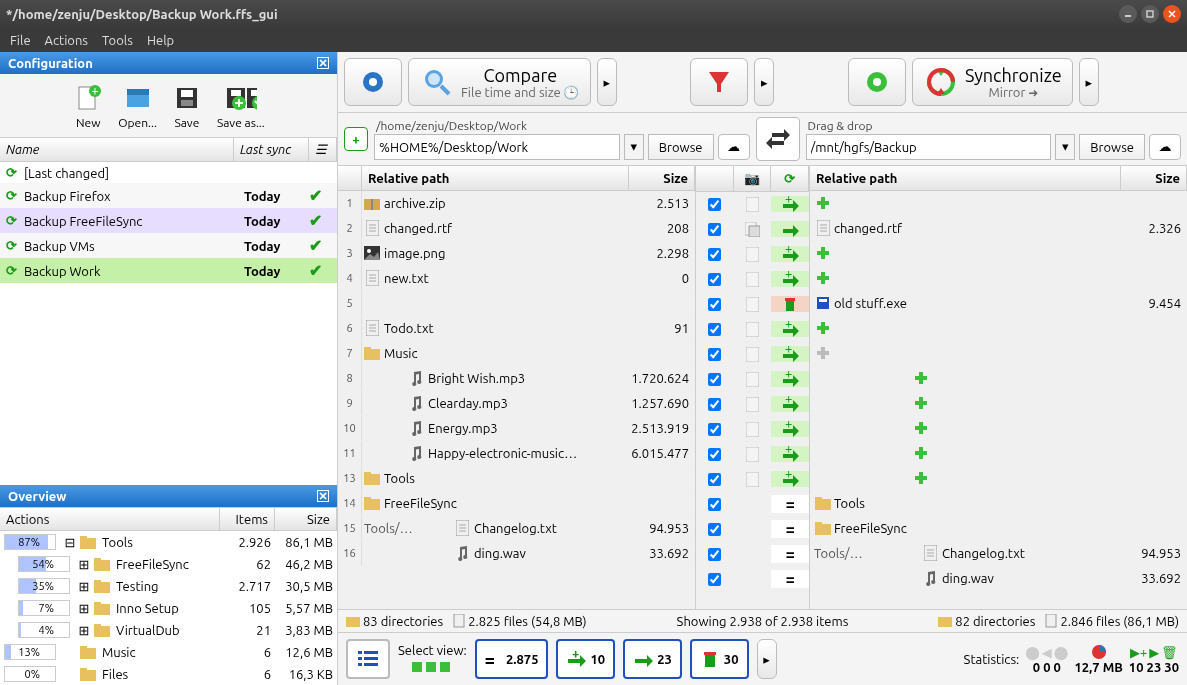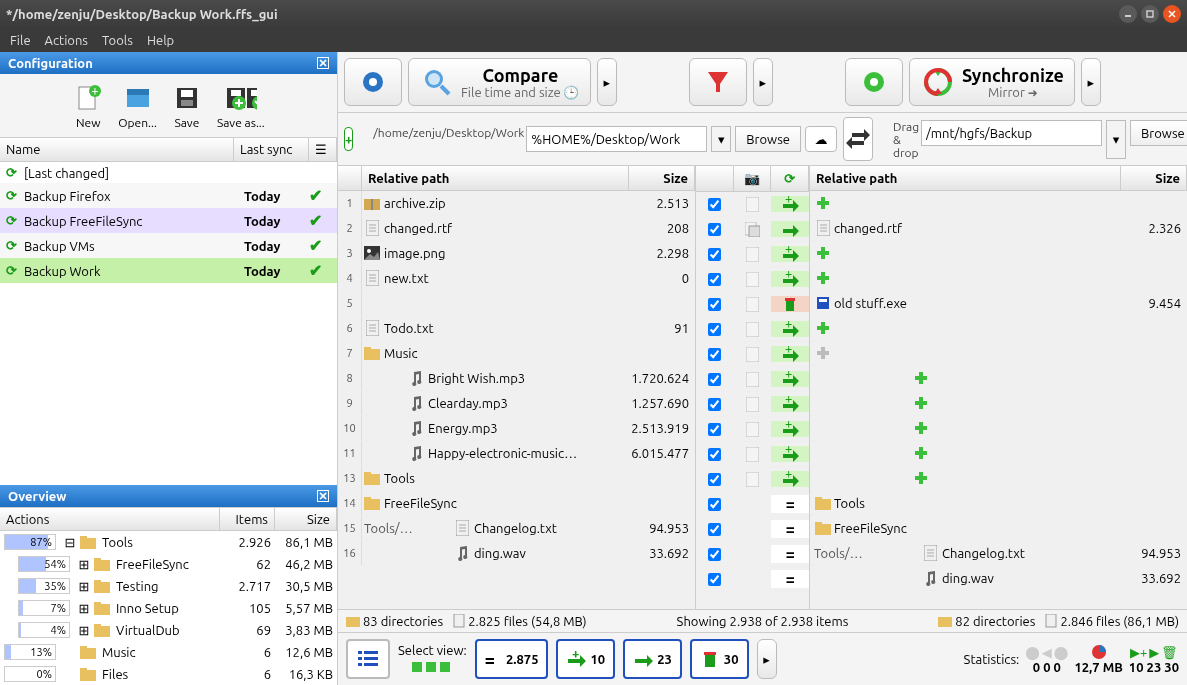--- a/index.html
+++ b/index.html
@@ -12,59 +12,59 @@
 .menubar{height:24px;background:#3a3a3a;color:#ddd;display:flex;align-items:center;gap:14px;padding:0 10px;}
 .menubar span{cursor:pointer;}
 .content{flex:1;display:flex;overflow:hidden;}
 .left{width:338px;display:flex;flex-direction:column;border-right:1px solid #ccc;background:#fff;}
 .panel-head{background:linear-gradient(#4a9ae6,#1e6fc4);color:#fff;font-weight:bold;padding:4px 8px;display:flex;align-items:center;}
 .panel-head .closebox{margin-left:auto;font-size:11px;border:1px solid #fff;width:12px;height:12px;display:flex;align-items:center;justify-content:center;cursor:pointer;}
 .toolbar{display:flex;gap:6px;padding:6px 10px;background:#f4f4f4;justify-content:center}
 .tbbtn{display:flex;flex-direction:column;align-items:center;gap:2px;cursor:pointer;padding:2px 4px;}
 .tbbtn .icon{width:32px;height:32px;display:flex;align-items:center;justify-content:center;}
 .tbbtn .lbl{font-size:12px;}
-.list-head{display:flex;background:linear-gradient(#fff,#e4e4e4);border-top:1px solid #ccc;border-bottom:1px solid #ccc;}
+.list-head{display:flex;background:linear-gradient(#fff,#e4e4e4);border-top:1px solid #ccc;border-bottom:1px solid #ccc;font-style:italic;}
 .list-head div{padding:4px 6px;border-right:1px solid #ccc;}
 .cfg-name{flex:1;}
 .cfg-sync{width:75px;}
 .cfg-ico{width:28px;}
 .cfg-rows{overflow-y:auto;}
 .cfg-row{display:flex;align-items:center;padding:3px 6px;cursor:pointer;}
 .cfg-row:nth-child(even){background:#f7f7f7;}
 .cfg-row.sel{background:#c4f0a8;}
 .cfg-row .ref{width:18px;color:#1a9c1a;font-weight:bold;}
 .cfg-row .nm{flex:1;}
 .cfg-row .sy{width:65px;font-weight:bold;}
 .cfg-row .ok{width:22px;color:#1a9c1a;font-weight:bold;font-size:16px;}
 .cfg-row.hot{background:#e6ddff;}
 .ov-head{display:flex;background:linear-gradient(#fff,#e4e4e4);border-top:1px solid #ccc;border-bottom:1px solid #ccc;}
 .ov-head div{padding:4px 6px;border-right:1px solid #ccc;}
 .ov-folder{flex:1;}
 .ov-items{width:55px;text-align:right;}
 .ov-size{width:62px;text-align:right;}
 .ov-rows{overflow-y:auto;}
 .ov-row{display:flex;align-items:center;padding:3px 4px;}
-.ov-row .pct{width:52px;font-size:11px;text-align:right;padding-right:3px;background:linear-gradient(to right,#b0c4ff var(--p),#fff var(--p));border:1px solid #ccc;margin-right:4px;height:16px;line-height:14px;}
+.ov-row .pct{width:52px;font-size:11px;text-align:right;padding-right:15px;background:linear-gradient(to right,#b0c4ff var(--p),#fff var(--p));border:1px solid #ccc;margin-right:4px;height:16px;line-height:14px;}
 .ov-row .ind{width:20px;text-align:center;}
 .ov-row .foldericon{width:18px;margin-right:4px;}
 .ov-row .nm{flex:1;}
 .ov-row .it{width:55px;text-align:right;}
 .ov-row .sz{width:62px;text-align:right;}
 
 .right{flex:1;display:flex;flex-direction:column;overflow:hidden;}
 .topbar{display:flex;align-items:center;gap:6px;padding:6px;background:#f4f4f4;border-bottom:1px solid #ccc;}
 .bigbtn{display:flex;align-items:center;gap:6px;border:1px solid #bbb;border-radius:6px;background:linear-gradient(#fff,#e8e8e8);padding:4px 10px;height:48px;cursor:pointer;}
 .bigbtn .bigicon{width:36px;height:36px;display:flex;align-items:center;justify-content:center;}
 .bigbtn .biglbl{text-align:center;}
-.bigbtn .biglbl .t1{font-weight:bold;font-size:18px;}
+.bigbtn .biglbl .t1{font-weight:normal;font-size:18px;}
 .bigbtn .biglbl .t2{font-size:12px;color:#666;}
 .smallbtn{border:1px solid #bbb;border-radius:6px;background:linear-gradient(#fff,#e8e8e8);padding:4px;height:48px;min-width:20px;display:flex;align-items:center;justify-content:center;cursor:pointer;}
 .pathbar{display:flex;align-items:center;gap:6px;padding:4px 6px;background:#f4f4f4;}
 .pathbar .addbtn{width:24px;height:24px;border:1px solid #1a9c1a;border-radius:4px;color:#1a9c1a;font-weight:bold;display:flex;align-items:center;justify-content:center;cursor:pointer;background:#fff;}
-.pathblk{flex:1;display:flex;flex-direction:row;gap:2px;margin-left:12px;}
+.pathblk{flex:1;display:flex;flex-direction:column;gap:2px;}
 .pathblk .sub{color:#444;font-size:12px;padding-left:2px;}
 .pathblk .combo{display:flex;gap:4px;}
 .pathblk select,.pathblk input{flex:1;height:26px;border:1px solid #bbb;background:#fff;padding:0 4px;}
 .browsebtn{height:26px;border:1px solid #bbb;background:linear-gradient(#fff,#eee);padding:0 10px;cursor:pointer;border-radius:0;}
 .cloudbtn{width:32px;height:26px;border:1px solid #bbb;background:#fff;border-radius:4px;display:flex;align-items:center;justify-content:center;}
 .swapbtn{width:44px;height:44px;border:1px solid #bbb;border-radius:4px;background:#fff;display:flex;align-items:center;justify-content:center;cursor:pointer;}
 
 .grids{flex:1;display:flex;overflow:hidden;border-top:1px solid #ccc;justify-content:space-between;}
 .gridL{width:358px;display:flex;flex-direction:column;border-right:1px solid #ccc;}
 .gridM{width:114px;display:flex;flex-direction:column;border-right:1px solid #ccc;}
@@ -289,21 +289,21 @@
         <div class="ov-row">
           <span class="pct" style="--p:4%;margin-left:14px">4%</span>
           <span class="ind">⊞</span>
           <span class="foldericon">
             <svg width="16" height="13">
               <rect width="16" height="11" y="2" class="folder-ico"></rect>
               <rect width="7" height="4" class="folder-ico"></rect>
             </svg>
           </span>
           <span class="nm">VirtualDub</span>
-          <span class="it">69</span>
+          <span class="it">21</span>
           <span class="sz">3,83 MB</span>
         </div>
         <div class="ov-row">
           <span class="pct" style="--p:13%;margin-left:0px">13%</span>
           <span class="ind"></span>
           <span class="foldericon">
             <svg width="16" height="13">
               <rect width="16" height="11" y="2" class="folder-ico"></rect>
               <rect width="7" height="4" class="folder-ico"></rect>
             </svg>

